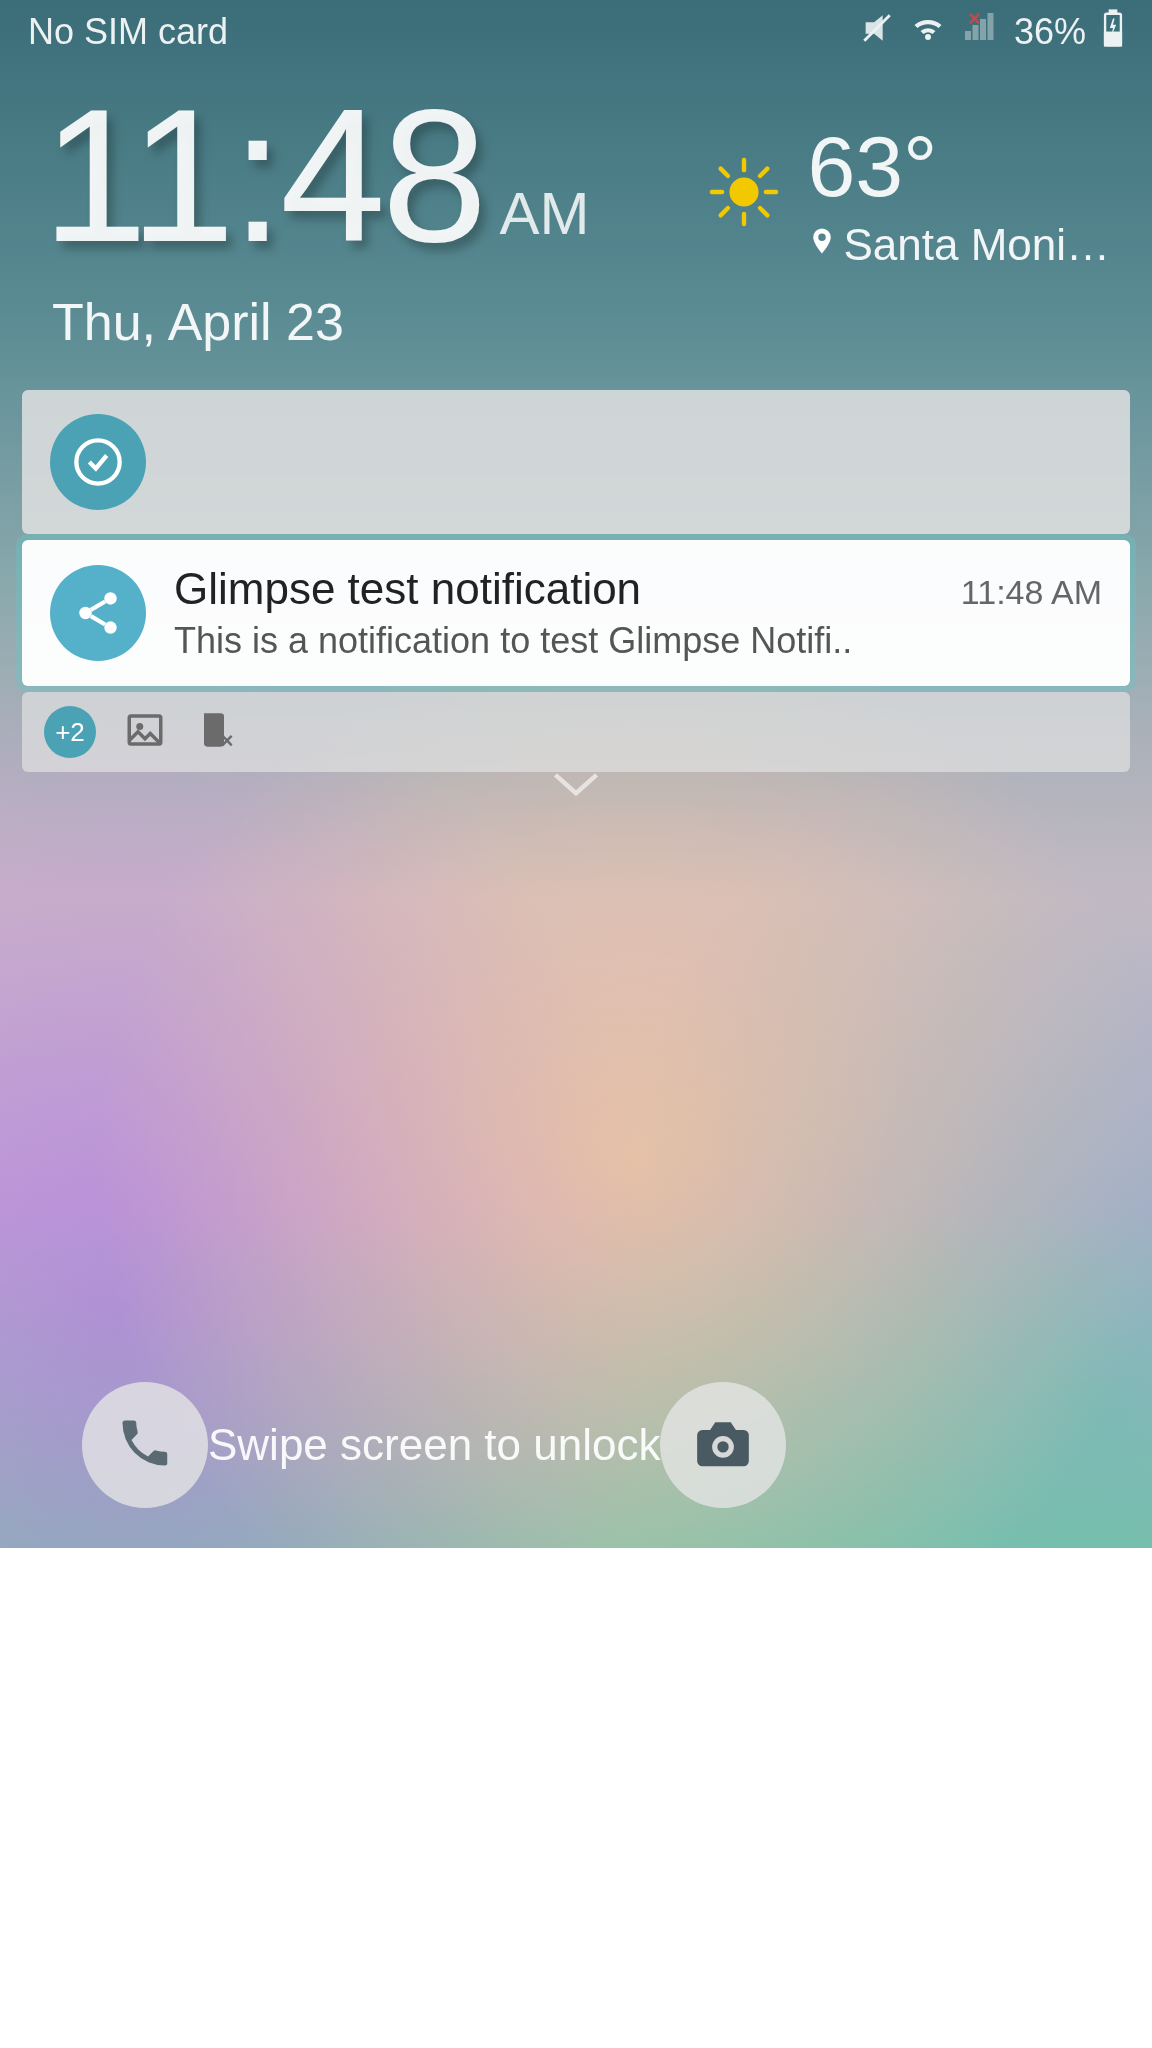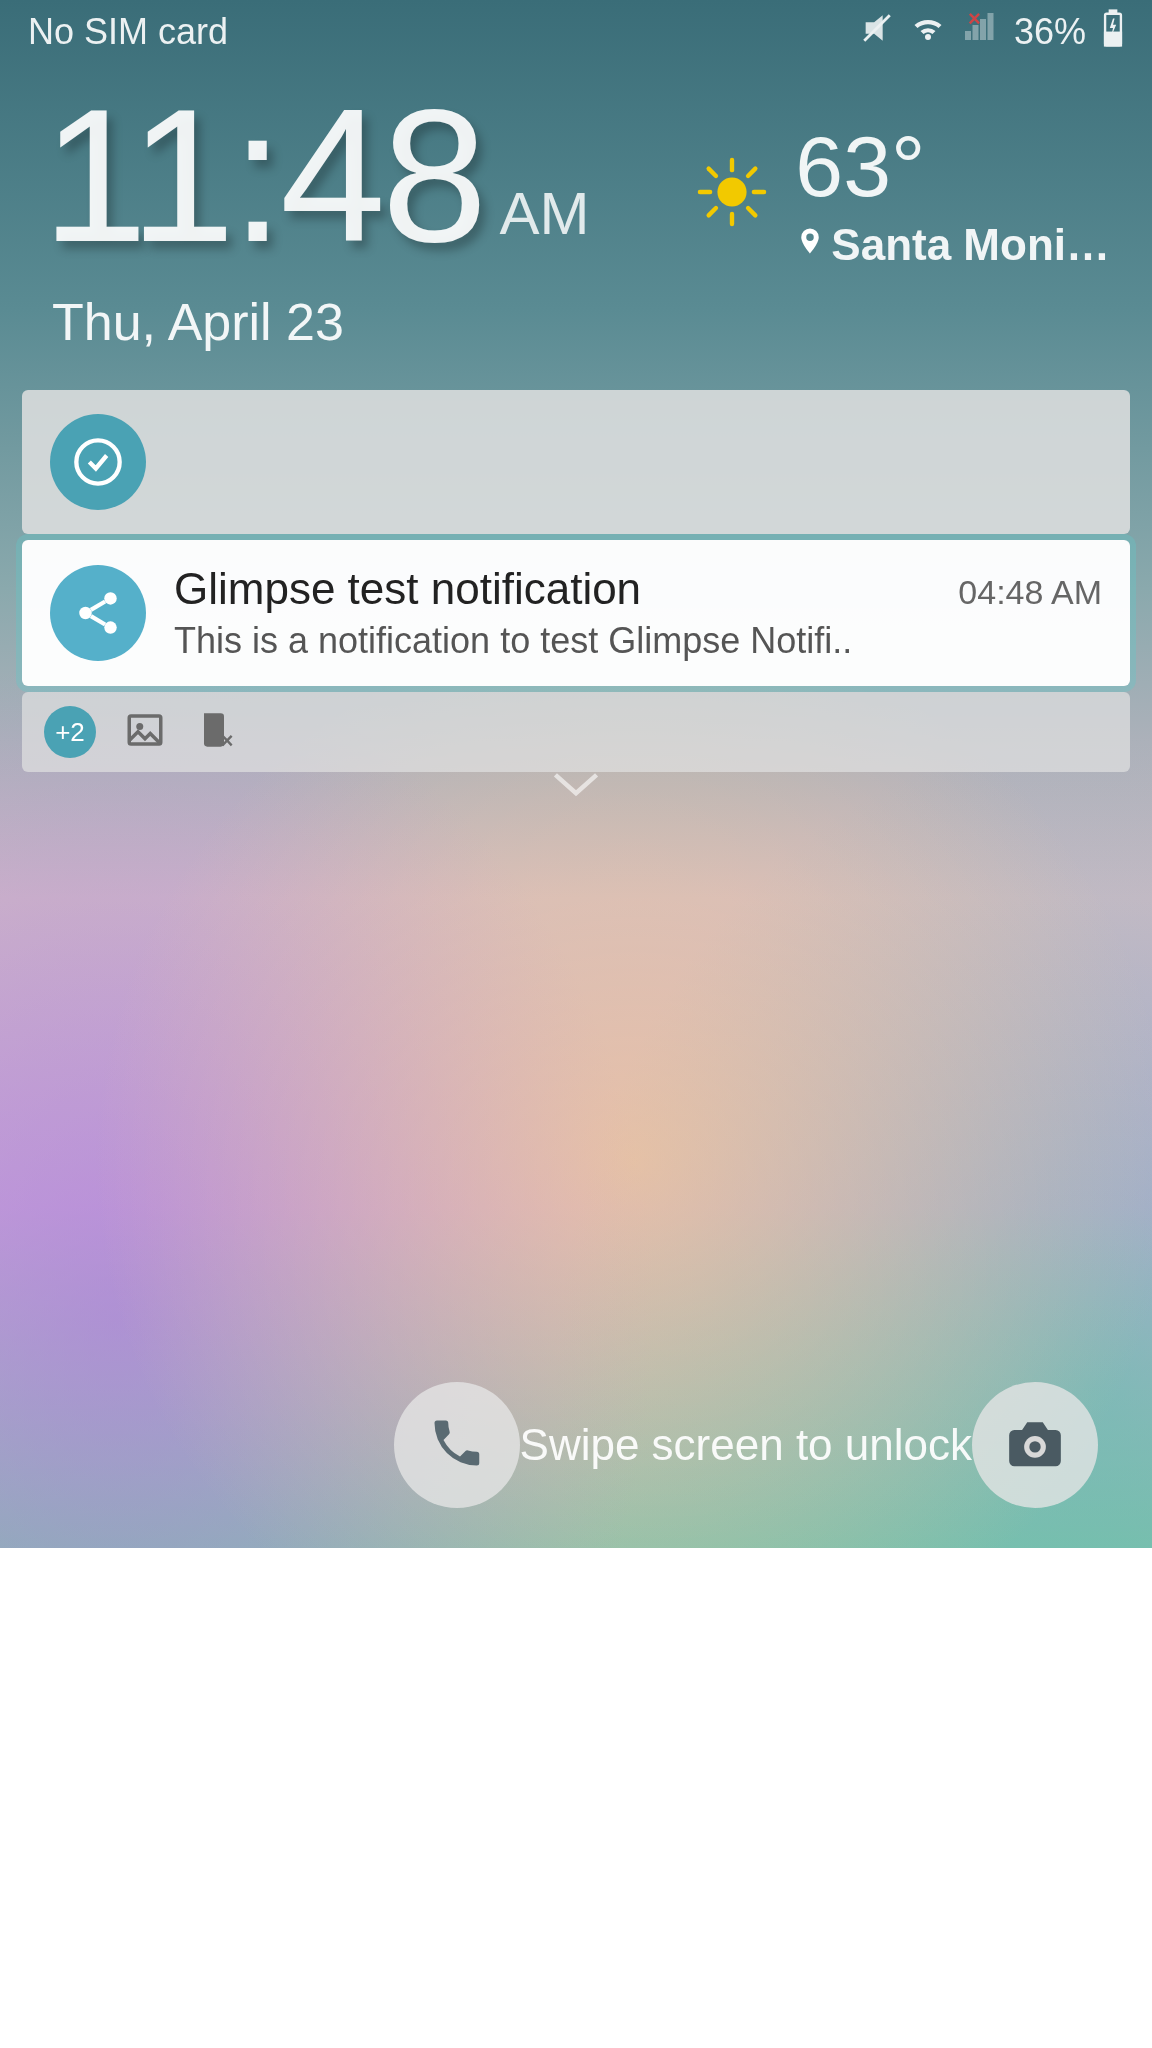--- a/index.html
+++ b/index.html
@@ -20,21 +20,21 @@
 .statusbar .right { display: flex; align-items: center; gap: 16px; }
 .clock-block { position: absolute; top: 80px; left: 42px; right: 42px; color: rgba(255,255,255,0.92); }
 .clock-row { display: flex; align-items: flex-end; }
 .clock-time {
   font-size: 190px; font-weight: 200; line-height: 1; letter-spacing: -4px;
   text-shadow: 6px 8px 10px rgba(0,0,0,0.25);
 }
 .clock-ampm { font-size: 60px; font-weight: 300; margin-left: 16px; margin-bottom: 22px; opacity: 0.9; }
 .weather-block { margin-left: auto; display: flex; align-items: center; gap: 28px; }
 .weather-temp { font-size: 86px; font-weight: 200; }
-.weather-loc-row { display: flex; align-items: center; gap: 6px; font-size: 44px; font-weight: 700; margin-top: 4px; white-space: nowrap; overflow: hidden; }
+.weather-loc-row { display: flex; align-items: center; gap: 6px; font-size: 44px; font-weight: 400; margin-top: 4px; white-space: nowrap; overflow: hidden; }
 .weather-stack { display: flex; flex-direction: column; align-items: flex-start; }
 .date { font-size: 52px; font-weight: 300; margin-top: 22px; margin-left: 10px; }
 .notifs { position: absolute; top: 390px; left: 22px; right: 22px; display: flex; flex-direction: column; gap: 6px; }
 .notif {
   border-radius: 6px; padding: 24px 28px; display: flex; align-items: center; gap: 28px;
   background: rgba(225,225,225,0.85);
 }
 .notif.highlight { background: rgba(255,255,255,0.97); box-shadow: 0 0 0 6px rgba(96,200,200,0.35); }
 .notif .icon-circle {
   width: 96px; height: 96px; border-radius: 50%; background: #4aa2b4;
@@ -48,21 +48,21 @@
 .notif-tray {
   border-radius: 6px; background: rgba(225,225,225,0.7);
   display: flex; align-items: center; gap: 28px; padding: 14px 22px;
 }
 .tray-badge {
   width: 52px; height: 52px; border-radius: 50%; background: #4aa2b4; color: #fff;
   display: flex; align-items: center; justify-content: center; font-size: 26px; font-weight: 500;
 }
 .tray-icon { color: #6b6b6b; }
 .expand-arrow { position: absolute; top: 768px; left: 50%; transform: translateX(-50%); color: rgba(255,255,255,0.6); }
-.bottom-bar { position: absolute; bottom: 40px; left: 0; right: 0; display: flex; align-items: center; justify-content: flex-end; padding: 0 54px; }
+.bottom-bar { position: absolute; bottom: 40px; left: 0; right: 0; display: flex; align-items: center; justify-content: flex-start; padding: 0 82px; }
 .bottom-btn {
   width: 126px; height: 126px; border-radius: 50%; background: rgba(230,230,230,0.78);
   display: flex; align-items: center; justify-content: center; color: #5a6a72;
 }
 .unlock-hint { font-size: 44px; color: rgba(255,255,255,0.92); font-weight: 300; }
 .sb-icon { opacity: 0.9; }
 </style>
 </head>
 <body>
 
@@ -153,21 +153,21 @@
             <circle cx="18" cy="5" r="3"></circle>
             <circle cx="6" cy="12" r="3"></circle>
             <circle cx="18" cy="19" r="3"></circle>
             <line x1="8.6" y1="10.5" x2="15.4" y2="6.5" stroke="white" stroke-width="2"></line>
             <line x1="8.6" y1="13.5" x2="15.4" y2="17.5" stroke="white" stroke-width="2"></line>
           </svg>
       </div>
       <div class="content">
         <div class="title-row">
           <span class="title">Glimpse test notification</span>
-          <span class="time">04:48 AM</span>
+          <span class="time">11:48 AM</span>
         </div>
         <div class="subtitle">This is a notification to test Glimpse Notifi..</div>
       </div>
     </div>
 
     <div class="notif-tray">
       <span class="tray-badge">+2</span>
       <span class="tray-icon">
         <svg width="42" height="42" viewBox="0 0 24 24" fill="none" stroke="#6b6b6b" stroke-width="2">
             <rect x="3" y="4" width="18" height="16" rx="1"></rect>

